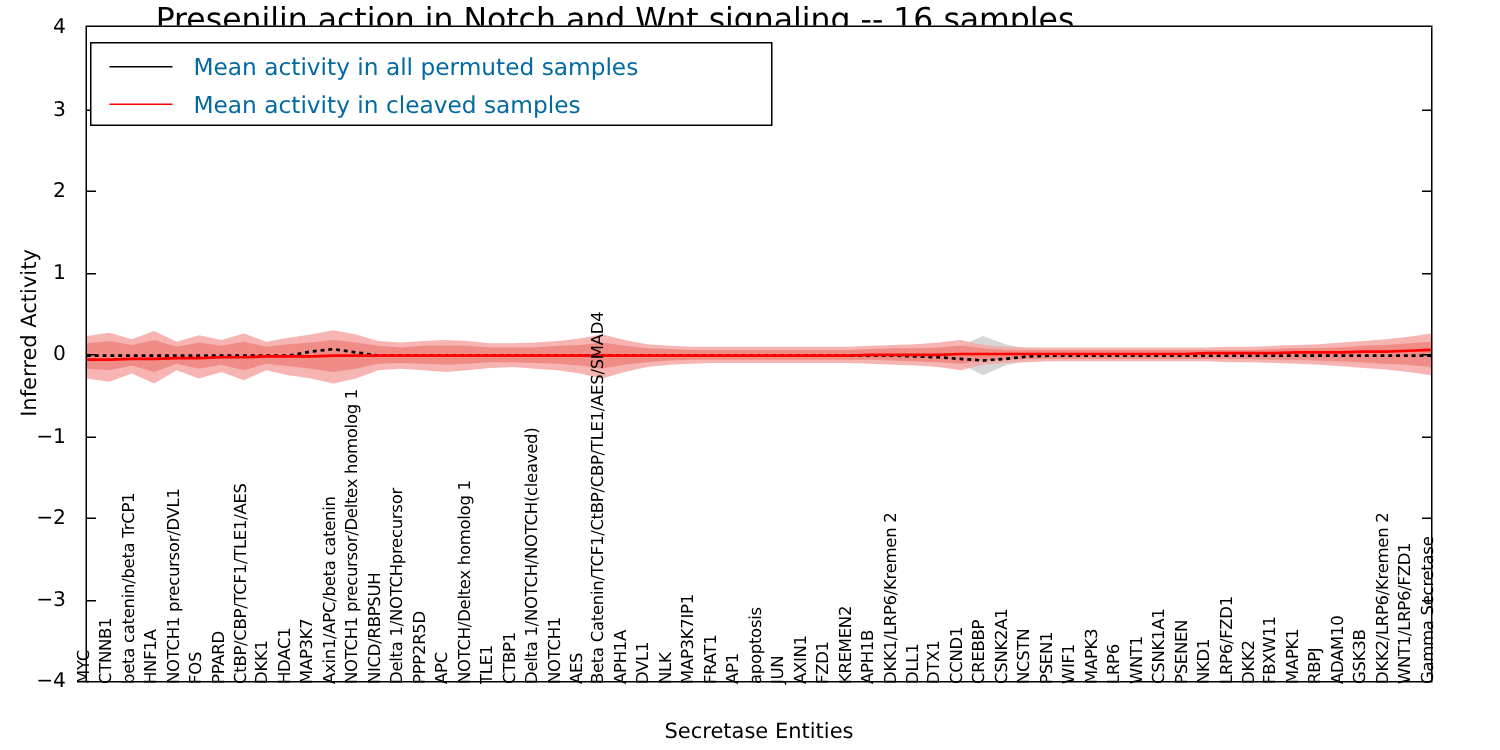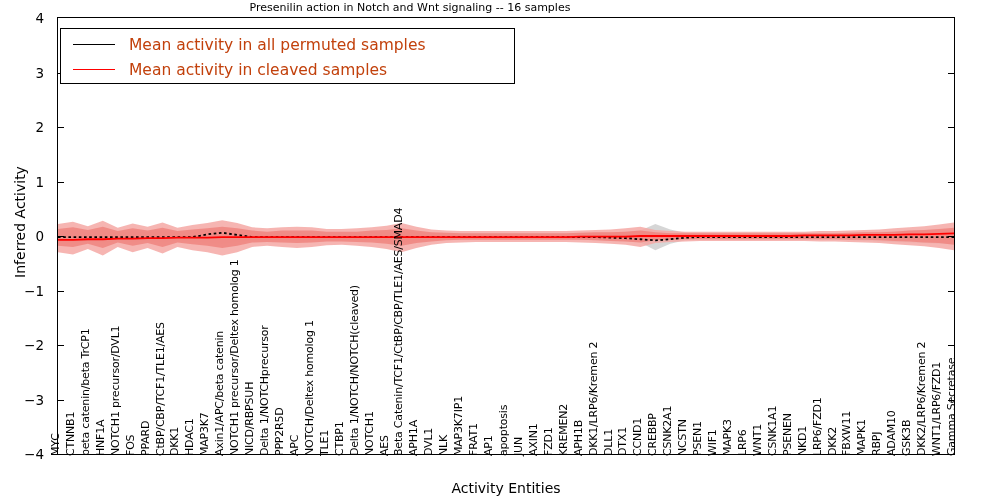--- a/index.html
+++ b/index.html
@@ -2,21 +2,21 @@
 <html><head>
 <meta charset="utf-8">
 <style>
   html,body{margin:0;padding:0;background:#ffffff;}
   body{width:1000px;height:500px;font-family:"DejaVu Sans",sans-serif;overflow:hidden;}
   #root{position:relative;width:1000px;height:500px;background:#fff;}
 
   
   #chart-title{
     position:absolute;left:0;top:1px;width:820px;text-align:center;
-    font-size:11px;color:#000;font-family:"DejaVu Sans",sans-serif;
+    font-size:21px;color:#000;font-family:"DejaVu Sans",sans-serif;
     letter-spacing:0px;
   }
 
   
   #plot-frame{
     position:absolute;left:57px;top:17px;width:898px;height:438px;
     border:1.4px solid #000;box-sizing:border-box;background:#fff;
   }
   #plot-inner{position:absolute;left:0;top:0;width:100%;height:100%;overflow:hidden;}
   #plot-svg{position:absolute;left:0;top:0;}
@@ -51,21 +51,21 @@
 
   
   #legend{
     position:absolute;left:60px;top:28px;width:455px;height:56px;
     border:1.4px solid #000;background:#fff;box-sizing:border-box;
     padding:3px 0 0 0;
   }
   .legend-row{display:flex;align-items:center;height:25px;padding-left:12px;}
   .legend-swatch{width:42px;height:0;border-top:1.6px solid #000;margin-right:14px;flex:0 0 auto;}
   .legend-swatch.red{border-top-color:#ff0000;}
-  .legend-text{font-size:15.5px;color:#c2410c;white-space:nowrap;}
+  .legend-text{font-size:15.5px;color:#0369a1;white-space:nowrap;}
 </style>
 </head>
 <body>
 
 <div id="root">
 
   <div id="chart-title">Presenilin action in Notch and Wnt signaling -- 16 samples</div>
 
   <div id="y-axis-title">Inferred Activity</div>
   <div id="y-axis-labels">
@@ -173,15 +173,15 @@
       <div class="xlab" style="left: 780.533px; bottom: 44px;">DKK2</div>
       <div class="xlab" style="left: 795.467px; bottom: 44px;">FBXW11</div>
       <div class="xlab" style="left: 810.4px; bottom: 44px;">MAPK1</div>
       <div class="xlab" style="left: 825.333px; bottom: 44px;">RBPJ</div>
       <div class="xlab" style="left: 840.267px; bottom: 44px;">ADAM10</div>
       <div class="xlab" style="left: 855.2px; bottom: 44px;">GSK3B</div>
       <div class="xlab" style="left: 870.133px; bottom: 44px;">DKK2/LRP6/Kremen 2</div>
       <div class="xlab" style="left: 885.067px; bottom: 44px;">WNT1/LRP6/FZD1</div>
       <div class="xlab" style="left: 900px; bottom: 44px;">Gamma Secretase</div>
     </div>
-  <div id="x-axis-title">Activity Entities</div>
+  <div id="x-axis-title">Secretase Entities</div>
 
 </div>
 
 </body></html>

